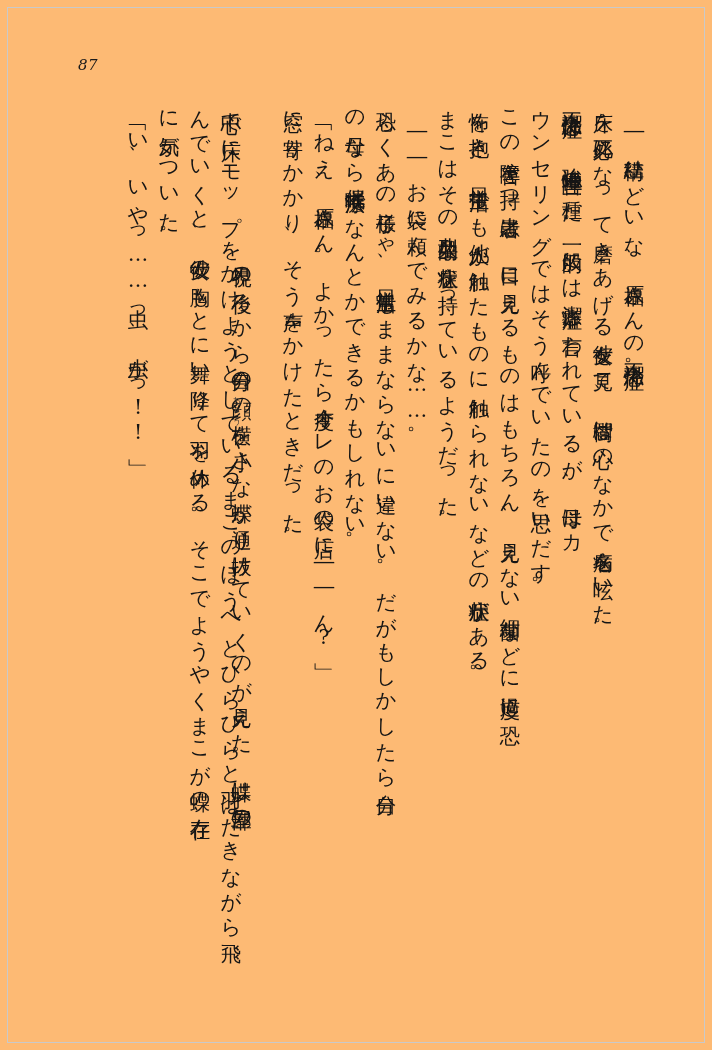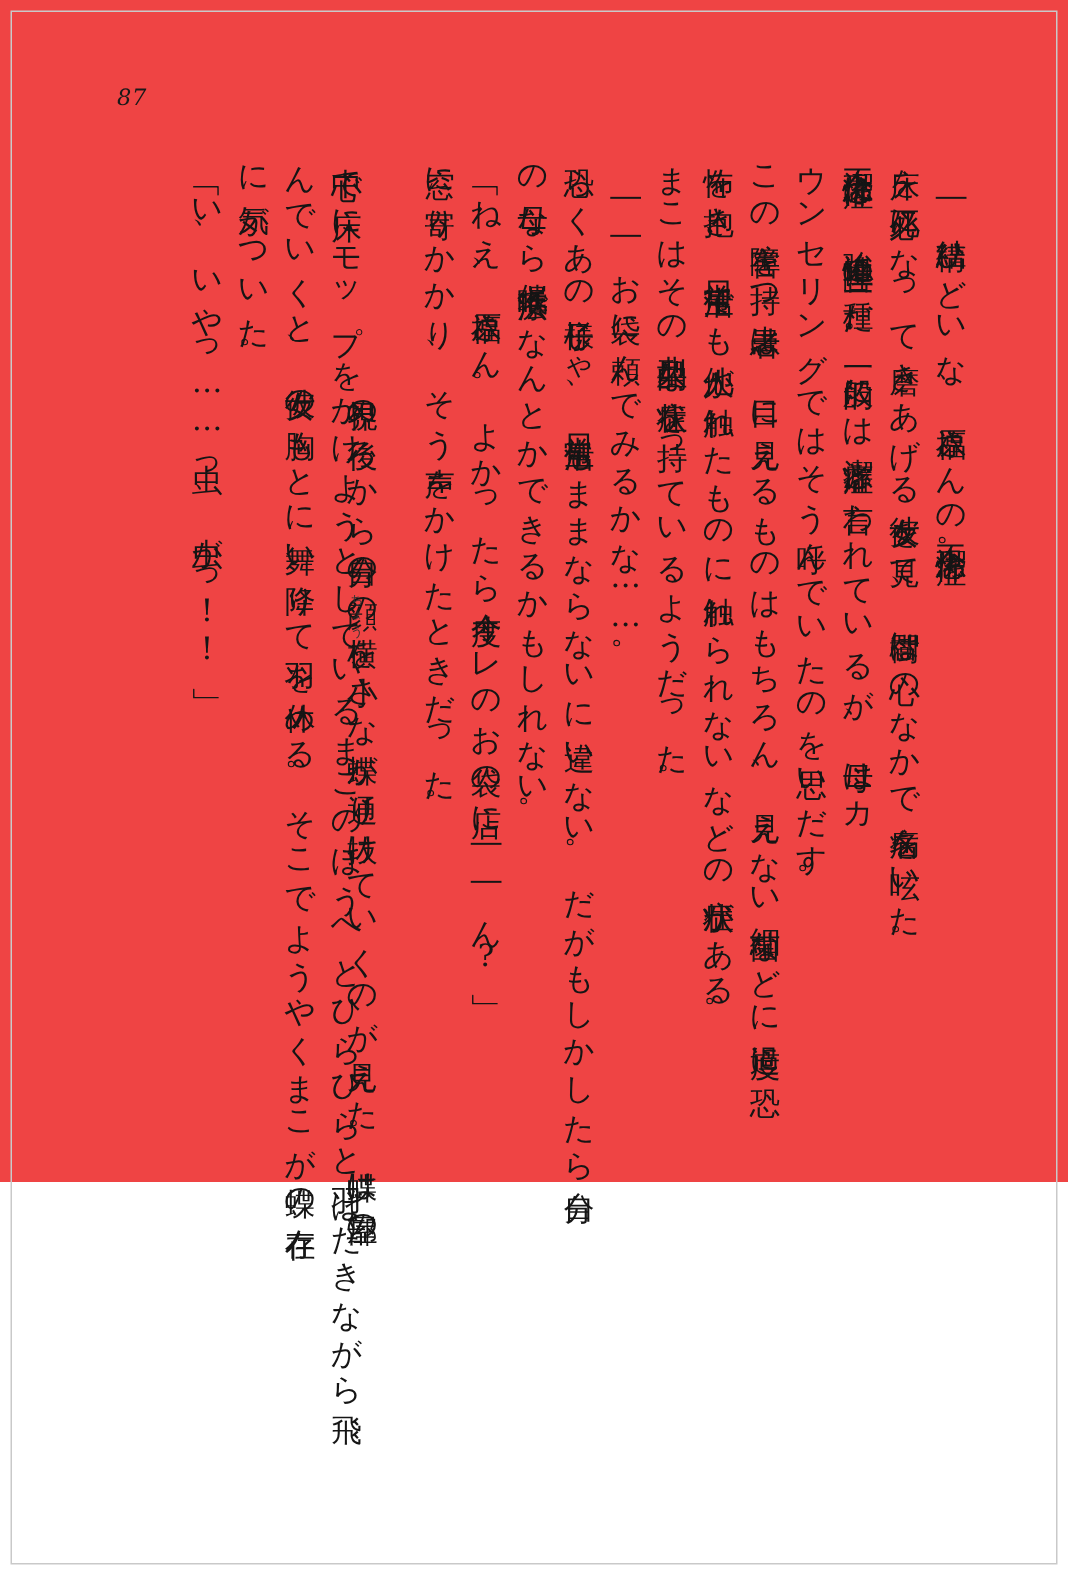--- a/index.html
+++ b/index.html
@@ -11,22 +11,22 @@
     width: 712px;
     height: 1050px;
     overflow: hidden;
     font-family: "DejaVu Serif", "Liberation Serif", serif;
     color: #1a1a1a;
   }
 
   .page {
     position: relative;
     width: 712px;
-    height: 788px;
-    background: #ef4444;
+    height: 1050px;
+    background: #fdba74;
     box-sizing: border-box;
   }
 
   
   .page-frame {
     position: absolute;
     left: 7px;
     top: 7px;
     width: 698px;
     height: 1036px;

